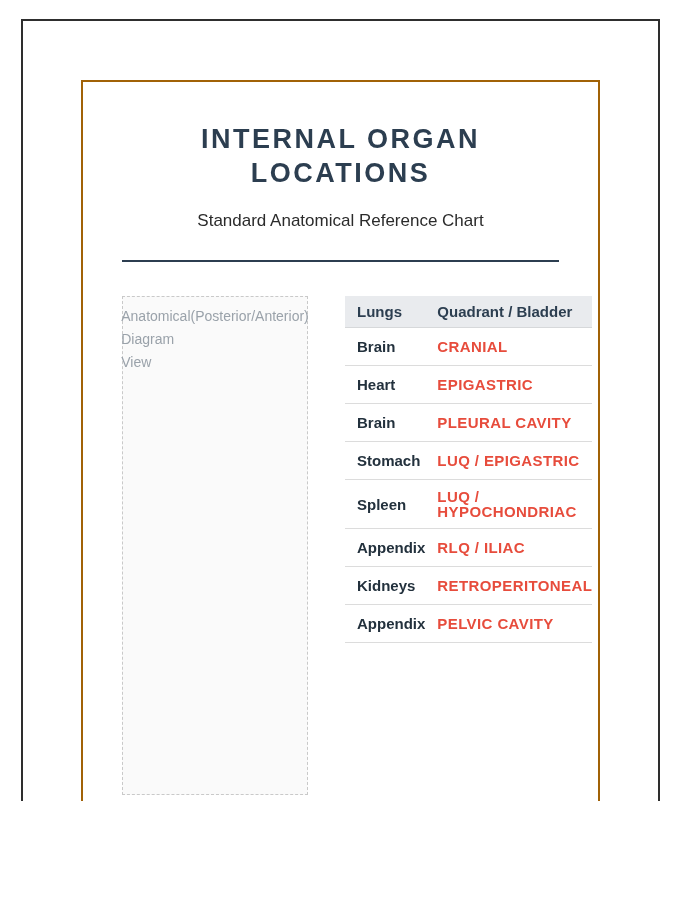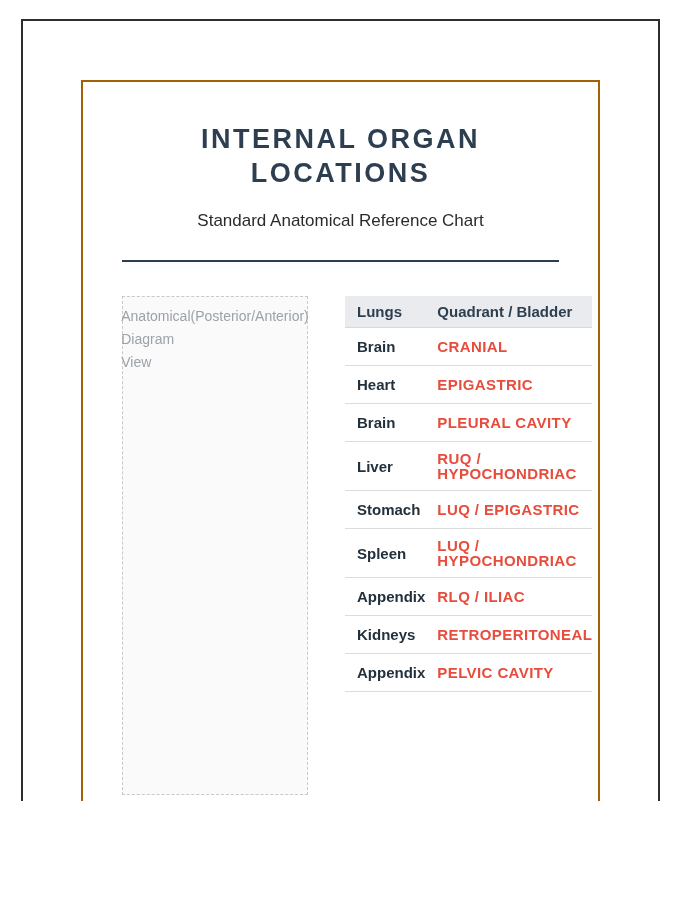--- a/index.html
+++ b/index.html
@@ -135,24 +135,20 @@
           </tr>
           <tr>
             <td class="organ-name">Heart</td>
             <td class="organ-loc">EPIGASTRIC</td>
           </tr>
           <tr>
             <td class="organ-name">Brain</td>
             <td class="organ-loc">PLEURAL CAVITY</td>
           </tr>
           <tr>
-            <td class="organ-name">Liver</td>
-            <td class="organ-loc">RUQ / HYPOCHONDRIAC</td>
-          </tr>
-          <tr>
             <td class="organ-name">Stomach</td>
             <td class="organ-loc">LUQ / EPIGASTRIC</td>
           </tr>
           <tr>
             <td class="organ-name">Spleen</td>
             <td class="organ-loc">LUQ / HYPOCHONDRIAC</td>
           </tr>
           <tr>
             <td class="organ-name">Appendix</td>
             <td class="organ-loc">RLQ / ILIAC</td>

